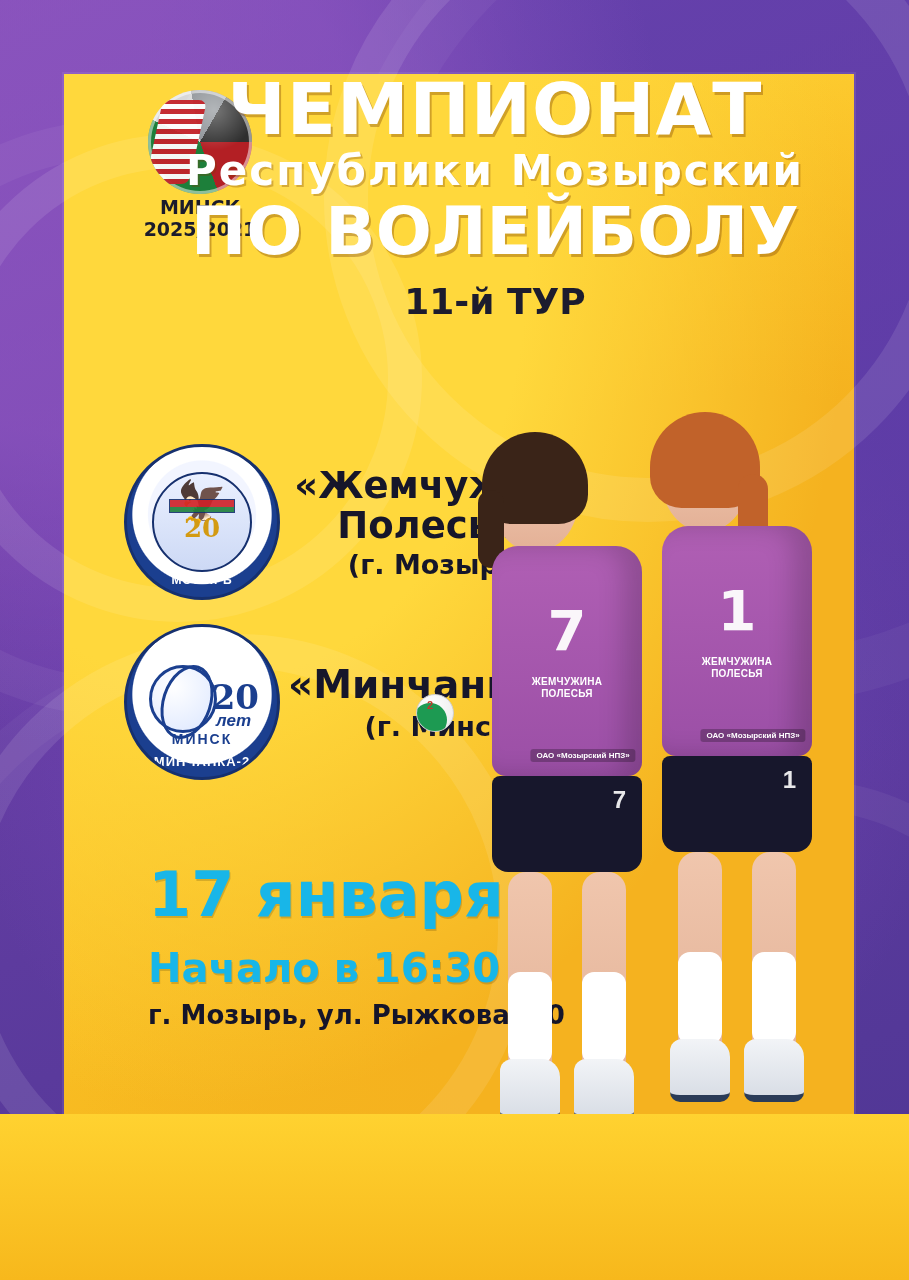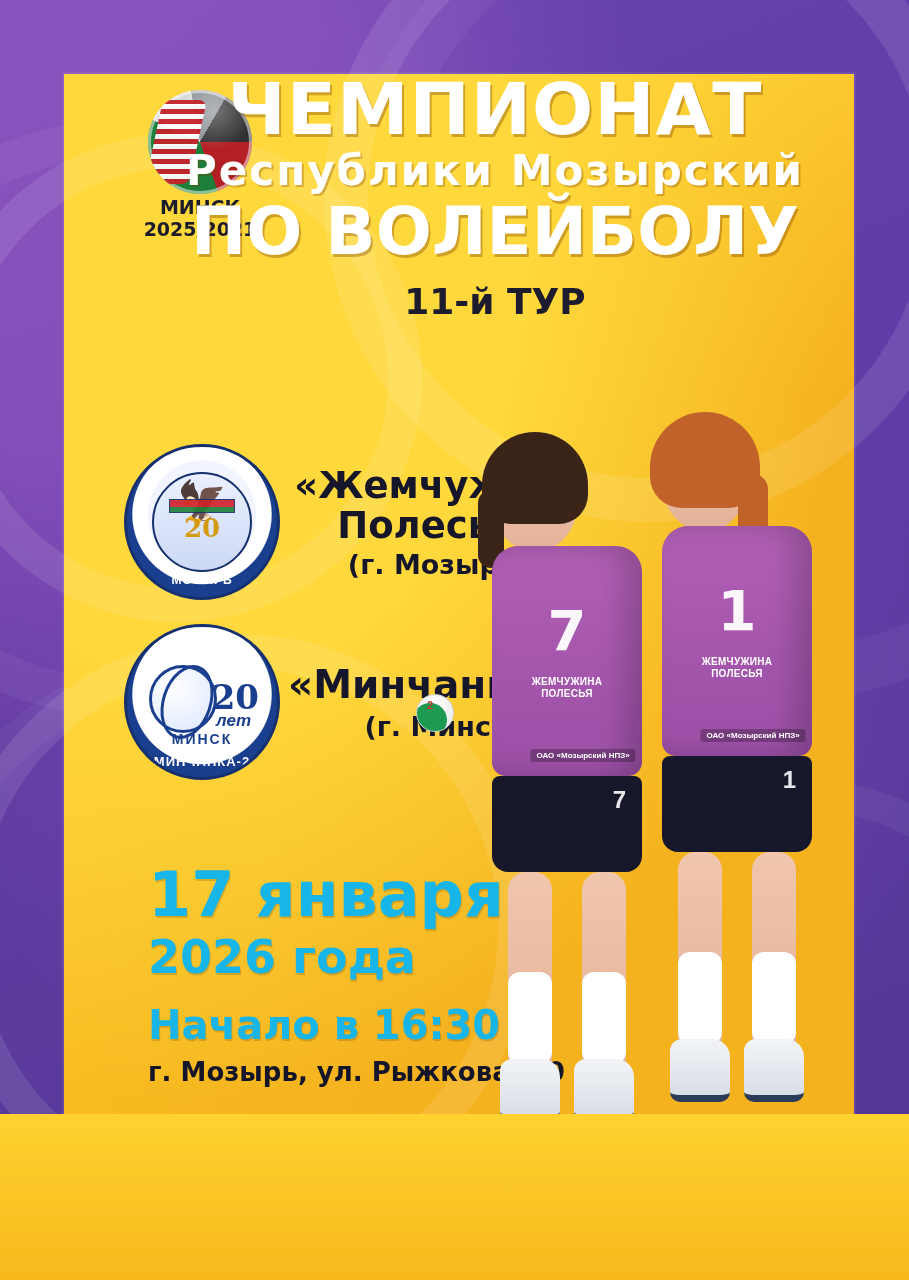--- a/index.html
+++ b/index.html
@@ -332,21 +332,20 @@
       </div>
 
     </div>
 
     <div class="mini-ball">
       <span class="m">2</span>
     </div>
 
     <div class="datebox">
       <div class="d-day">17 января</div>
-      <div class="d-year">2026 года</div>
       <div class="d-start">Начало в 16:30</div>
       <div class="d-addr">г. Мозырь, ул. Рыжкова, 90</div>
     </div>
     <div class="venue">ФОЦ «Полесье-Арена», корпус № 1</div>
   </div>
 
   <div class="photo">
 
     <div class="pl p7">
       <div class="head">

